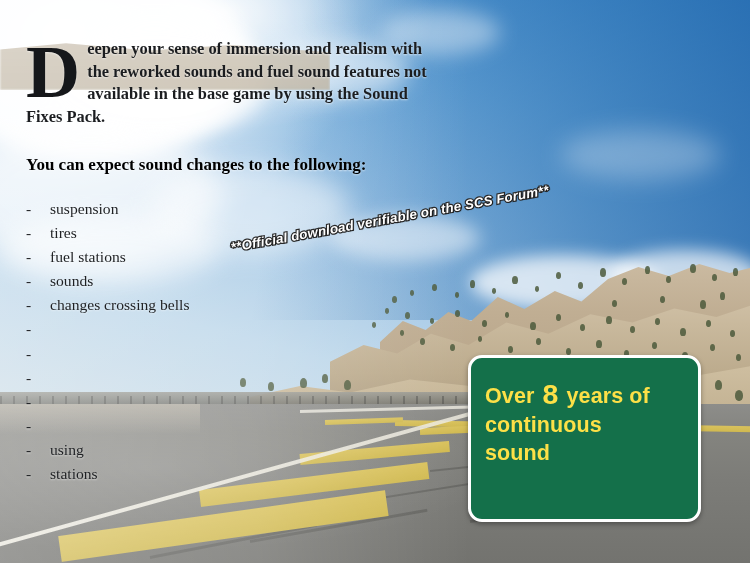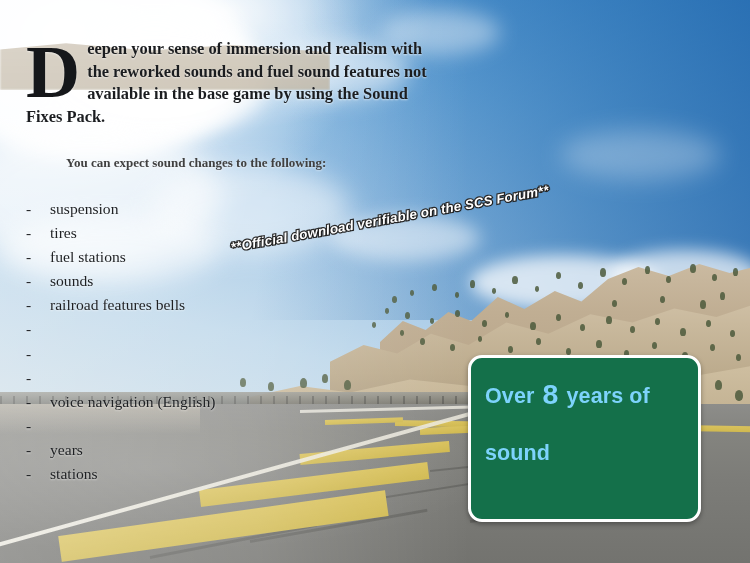--- a/index.html
+++ b/index.html
@@ -171,24 +171,23 @@
     font-weight:700;
     font-size:16.4px;
     line-height:22.7px;
     color:#1b1d20;
     text-shadow:0 1px 2px rgba(255,255,255,.6);
   }
   .expect{
     position:absolute;left:26px;top:155px;
     font-family:"Liberation Serif", serif;
     font-weight:700;
-    font-size:13px;
-    color:#404040;
+    font-size:17px;
+    color:#000000;
     text-shadow:0 1px 2px rgba(255,255,255,.6);
-    margin-left:40px;
   }
   .feature-list{
     position:absolute;left:26px;top:200px;
     margin:0;padding:0;list-style:none;
   }
   .feature-list li{
     display:flex;
     align-items:baseline;
     height:24.1px;
     font-family:"Liberation Serif", serif;
@@ -377,52 +376,51 @@
         <li>
           <span class="bullet">-</span>
           <span>fuel stations</span>
         </li>
         <li>
           <span class="bullet">-</span>
           <span>sounds</span>
         </li>
         <li>
           <span class="bullet">-</span>
-          <span>railroad features bells</span>
-        </li>
-        <li>
-          <span class="bullet">-</span>
-        </li>
-        <li>
-          <span class="bullet">-</span>
-        </li>
-        <li>
-          <span class="bullet">-</span>
-        </li>
-        <li>
-          <span class="bullet">-</span>
-          <span>voice navigation (English)</span>
-        </li>
-        <li>
-          <span class="bullet">-</span>
-        </li>
-        <li>
-          <span class="bullet">-</span>
-          <span>years</span>
+          <span>changes crossing bells</span>
+        </li>
+        <li>
+          <span class="bullet">-</span>
+        </li>
+        <li>
+          <span class="bullet">-</span>
+        </li>
+        <li>
+          <span class="bullet">-</span>
+        </li>
+        <li>
+          <span class="bullet">-</span>
+        </li>
+        <li>
+          <span class="bullet">-</span>
+        </li>
+        <li>
+          <span class="bullet">-</span>
+          <span>using</span>
         </li>
         <li>
           <span class="bullet">-</span>
           <span>stations</span>
         </li>
       </ul>
 
     <div class="banner">**Official download verifiable on the  SCS Forum**</div>
 
     <div class="sign" style="background: rgb(20, 112, 74); border-color: rgb(255, 255, 255);">
-      <div class="sign-inner" style="color: #7dd3fc;">
+      <div class="sign-inner" style="color: #fde047;">
         <span>Over </span><span class="sign-num">8</span><span> years of</span><br>
-        <br>
+        <span>continuous</span><br>
         <span>sound</span><br>
       </div>
     </div>
 
   </div>
 </div>
 
 </body></html>

